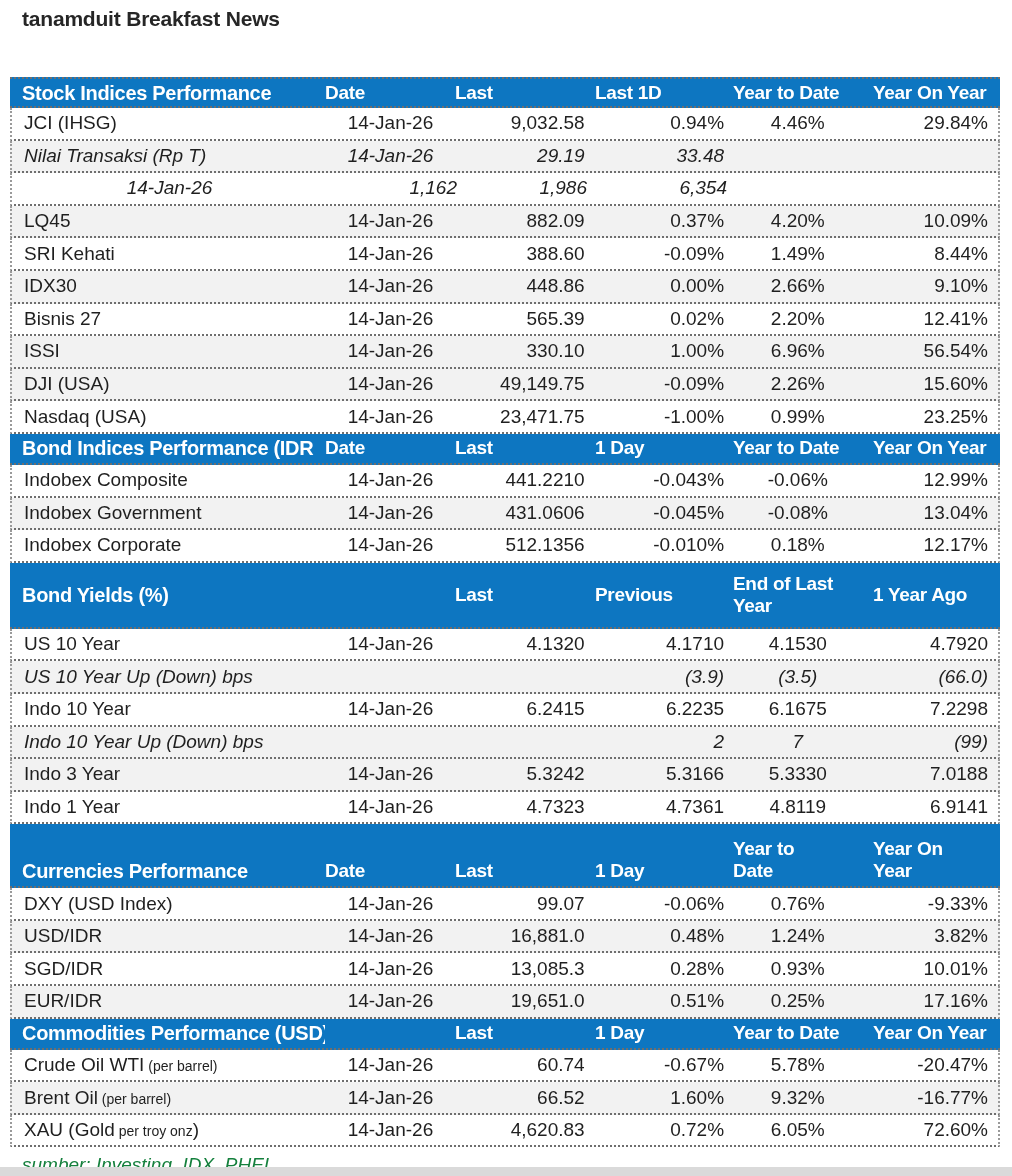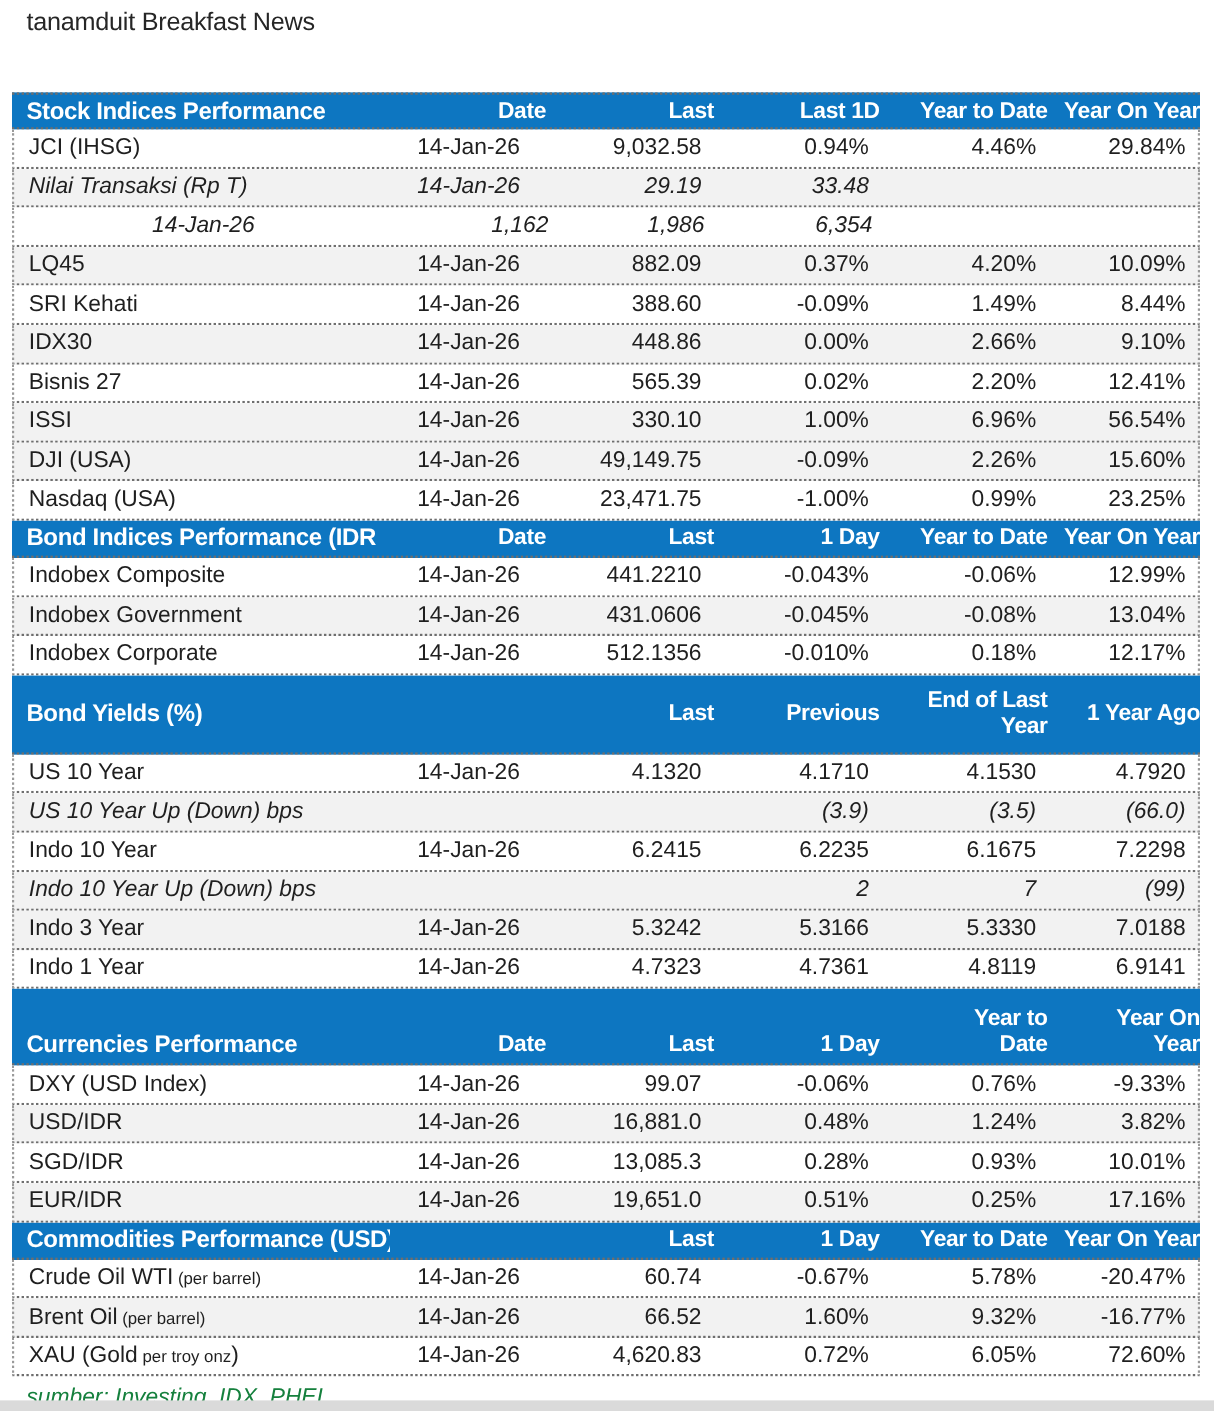--- a/index.html
+++ b/index.html
@@ -4,36 +4,36 @@
 <style>
   html,body{margin:0;padding:0;}
   body{
     width:1012px;height:1176px;position:relative;overflow:hidden;
     background:#ffffff;
     font-family:"Liberation Sans","DejaVu Sans",sans-serif;
     color:#1f1f1f;
   }
   .page-title{
     padding:5px 0 14px 22px;
-    font-size:21px;font-weight:normal;color:#262626;letter-spacing:-0.2px;
+    font-size:21px;font-weight:bold;color:#262626;letter-spacing:-0.2px;
     height:27px;line-height:27px;
   }
   .report-table{margin-left:10px;width:990px;}
   
   .sec-header{
     display:flex;align-items:center;
     background:#0d76c1;color:#ffffff;font-weight:bold;font-size:19px;
     letter-spacing:-0.3px;
     height:31px;
   }
   .sec-header.first{border-top:2px dotted #6e6e6e;margin-top:31px;}
   .sec-header{border-bottom:2px dotted #6e6e6e;box-sizing:border-box;}
   .sec-header.tall-center{height:66px;align-items:center;}
   .sec-header.tall-bottom{height:64px;align-items:flex-end;padding-bottom:4px;}
-  .sec-header > div{box-sizing:border-box;text-align:right;line-height:22px;}
+  .sec-header > div{box-sizing:border-box;text-align:left;line-height:22px;}
   .sec-header > div.h-label{
     text-align:left;padding-left:12px;font-size:20px;
     white-space:nowrap;overflow:hidden;
   }
   
   .row{
     display:flex;align-items:center;
     height:32.6px;box-sizing:border-box;
     border-bottom:2px dotted #6e6e6e;
     border-left:2px dotted #9a9a9a;border-right:2px dotted #9a9a9a;
@@ -47,21 +47,21 @@
   .row > div:nth-child(2), .sec-header > div:nth-child(2){width:130px;}
   .row > div:nth-child(3), .sec-header > div:nth-child(3){width:140px;}
   .row > div:nth-child(4), .sec-header > div:nth-child(4){width:138px;}
   .row > div:nth-child(5), .sec-header > div:nth-child(5){width:140px;}
   .row > div:nth-child(6), .sec-header > div:nth-child(6){width:127px;}
   .row > div.r-label{padding-left:12px;text-align:left;}
   .row > div.r-date{text-align:center;}
   .row > div.r-val{text-align:right;}
   .row > div:nth-child(3){padding-right:10px;}
   .row > div:nth-child(4){padding-right:8px;}
-  .row > div:nth-child(5){padding-right:8px;}
+  .row > div:nth-child(5){padding-right:8px;text-align:center;}
   .row > div:nth-child(6){padding-right:10px;}
   .lbl-small{font-size:14px;}
   
   .source-note{
     margin-left:22px;padding-top:7px;
     font-style:italic;color:#15803d;font-size:19px;
   }
   .bottom-strip{
     position:absolute;left:0;right:0;bottom:0;height:9px;background:#dadada;
   }

